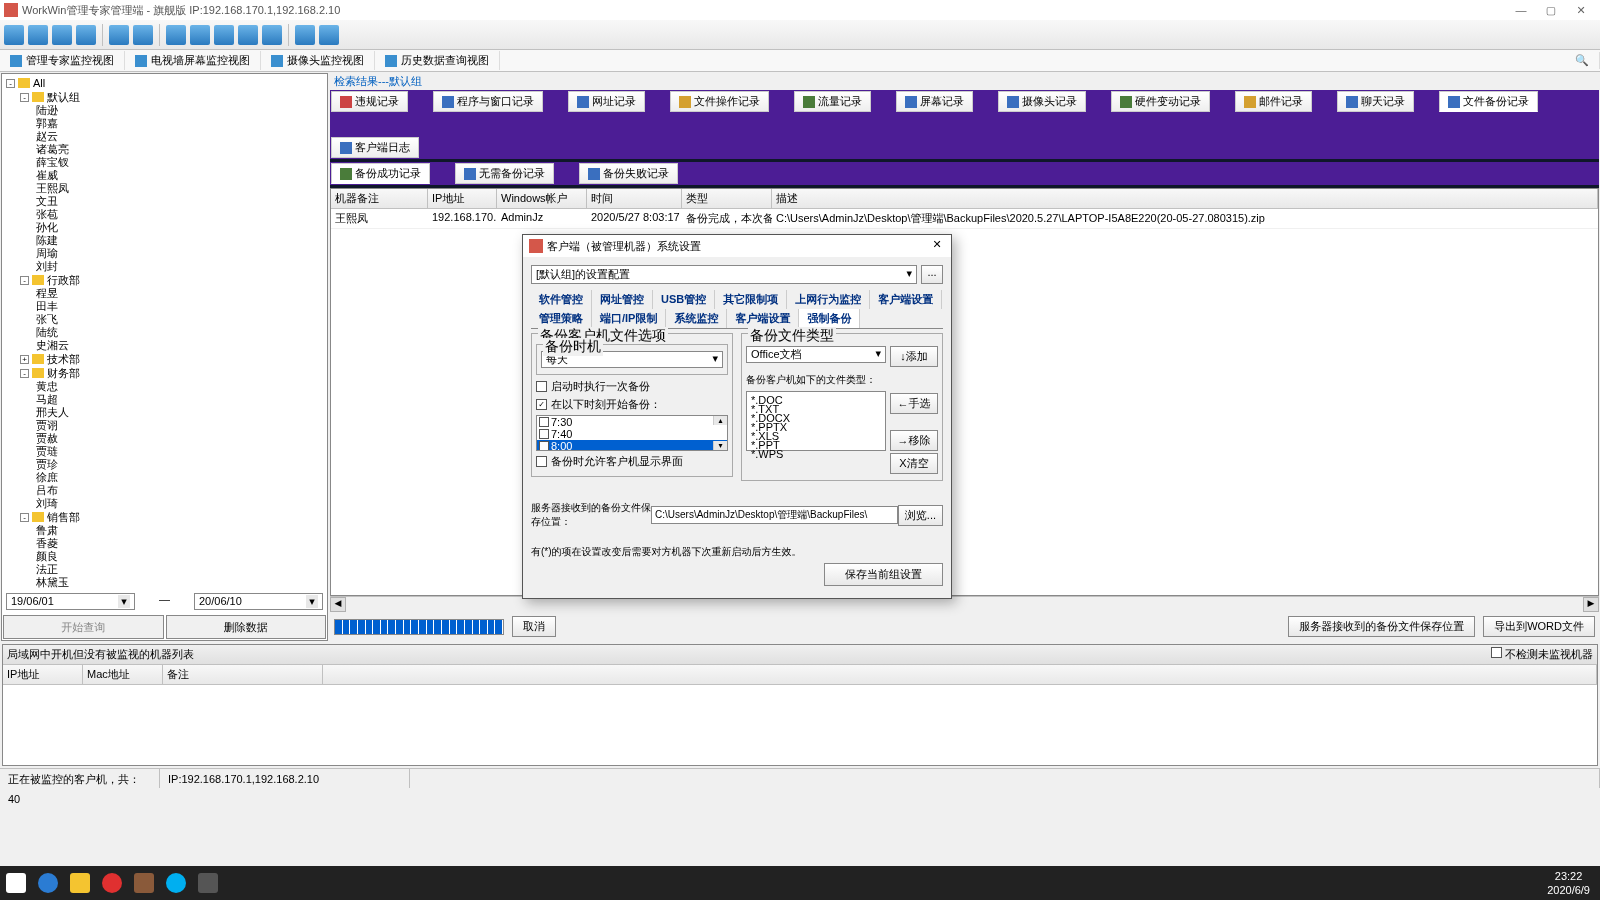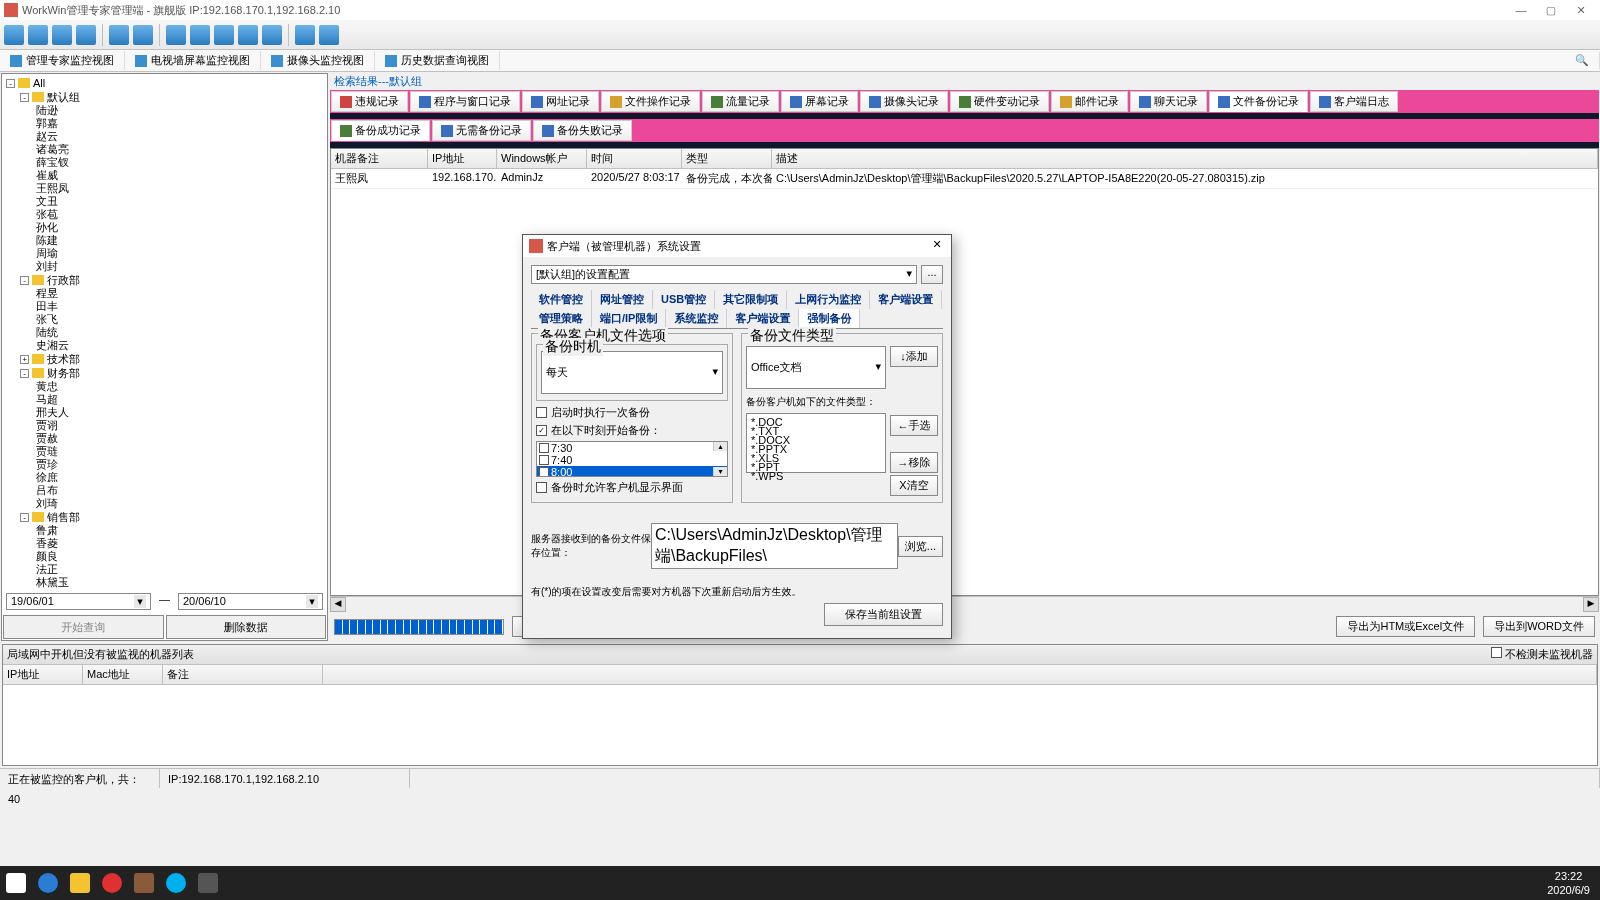--- a/index.html
+++ b/index.html
@@ -23,30 +23,30 @@
 
 
 .main { display:flex; height: 570px; }
 .left { width: 327px; border:1px solid #888; background:#fff; display:flex; flex-direction:column; margin:1px; }
 .tree { flex:1; overflow:auto; padding:2px; }
 .tg { display:flex; align-items:center; height:14px; }
 .tg .exp { width:9px; height:9px; border:1px solid #888; font-size:8px; line-height:7px; text-align:center; margin:0 3px 0 2px; }
 .tg .gi { width:12px; height:10px; background:#f4c430; margin-right:3px; }
 .ti { display:flex; align-items:center; height:13px; padding-left:32px; }
 
-.daterow { display:flex; align-items:flex-start; padding:4px; gap:8px; }
+.daterow { display:flex; align-items:flex-start; padding:4px; gap:24px; }
 .daterow .di { flex:1; border:1px solid #888; padding:1px 4px; background:#fff; display:flex; justify-content:space-between; }
 .daterow .dd { width:12px; text-align:center; background:#e8e8e8; }
 .btnrow { display:flex; height:26px; }
 .btnrow .b { flex:1; border:1px solid #888; background:#f0f0f0; text-align:center; line-height:22px; margin:1px; }
 .btnrow .b.d { color:#888; }
 
 .right { flex:1; display:flex; flex-direction:column; margin:1px; }
 .searchr { color:#0060c0; padding:1px 4px; }
-.recordtabs { display:flex; flex-wrap:wrap; background:#ec4899; border-bottom:6px solid #0f172a; }
+.recordtabs { display:flex; flex-wrap:wrap; background:#4c1d95; border-bottom:3px solid #0f172a;gap:23px; }
 .recordtabs .rt { padding:2px 8px; display:flex; align-items:center; gap:3px; border:1px solid #ccc; margin:1px; background:linear-gradient(#fff,#eee); }
 .recordtabs .ri { width:12px; height:12px; background:#4a7c3a; }
 .recordtabs .ri.r { background:#c44; }
 .recordtabs .ri.b { background:#3a6fbf; }
 .recordtabs .ri.y { background:#d4a030; }
 .recordtabs .rt.active { background:#fff; border-bottom-color:#fff; }
 
 .grid { flex:1; background:#fff; border:1px solid #888; }
 .ghdr { display:flex; background:linear-gradient(#f8f8f8,#e8e8e8); border-bottom:1px solid #c0c0c0; }
 .ghdr .gc { border-right:1px solid #c0c0c0; padding:2px 4px; }
@@ -86,33 +86,33 @@
 .dcombo .sel { flex:1; border:1px solid #888; background:#fff; padding:1px 4px; display:flex; justify-content:space-between; }
 .dcombo .bb { width:22px; border:1px solid #888; text-align:center; background:linear-gradient(#fff,#e8e8e8); }
 .dtabs { display:flex; flex-wrap:wrap; border-bottom:1px solid #888; }
 .dtab { padding:2px 8px; color:#003080; font-weight:bold; border-right:1px solid #ccc; }
 .dtab.act { background:#fff; }
 
 .fieldset { border:1px solid #aaa; margin:4px 0; padding:4px; position:relative; }
 .fieldset .leg { position:absolute; top:-7px; left:6px; background:#f0f0f0; padding:0 2px; font-size:14px; }
 .two { display:flex; gap:8px; }
 .two .col { flex:1; }
-.sel2 { border:1px solid #888; background:#fff; padding:13px 4px; display:flex; justify-content:space-between; margin:2px 0; }
+.sel2 { border:1px solid #888; background:#fff; padding:0 4px; display:flex; justify-content:space-between; margin:2px 0; }
 .chk { display:flex; align-items:center; gap:4px; margin:3px 0; }
 .chk .box { width:11px; height:11px; border:1px solid #555; background:#fff; font-size:8px; line-height:9px; text-align:center; }
 .listbox { border:1px solid #888; background:#fff; height:36px; overflow:hidden; position:relative; }
 .listbox .li { display:flex; align-items:center; padding:0 2px; height:12px; font-size:10px; }
 .listbox .li.sel { background:#0060d0; color:#fff; }
 .listbox .lbox { width:10px; height:10px; border:1px solid #555; background:#fff; margin-right:2px; font-size:8px; line-height:8px; text-align:center; }
 .listbox .sarr { position:absolute; right:0; width:14px; background:#e8e8e8; text-align:center; font-size:8px; border-left:1px solid #ccc; }
 .filelist { border:1px solid #888; background:#fff; height:60px; font-size:10px; padding:4px; position:relative; }
 .filelist div { height:9px; line-height:9px; }
 .sbtn { border:1px solid #888; background:linear-gradient(#fff,#e8e8e8); padding:2px 6px; margin:2px 0; width:48px; text-align:center; }
 .pathrow { display:flex; align-items:center; margin:16px 0; }
-.pathrow .pin { flex:1; border:1px solid #888; background:#fff; padding:1px 3px; font-size:16px; overflow:hidden; }
+.pathrow .pin { flex:1; border:1px solid #888; background:#fff; padding:1px 3px; font-size:10px; overflow:hidden; }
 .note { font-size:10px; margin:4px 0; }
 .savebtn { border:1px solid #888; background:linear-gradient(#fff,#e8e8e8); padding:3px 20px; float:right; margin-bottom:4px; }
 </style>
 </head>
 <body>
 
 <div class="titlebar">
   <div class="icon"></div>
   <div class="title">WorkWin管理专家管理端 - 旗舰版 IP:192.168.170.1,192.168.2.10</div>
   <div class="wbtn">—</div>
@@ -284,21 +284,21 @@
           <div class="seg"></div>
           <div class="seg"></div>
           <div class="seg"></div>
           <div class="seg"></div>
           <div class="seg"></div>
           <div class="seg"></div>
           <div class="seg"></div>
         </div>
       <div class="pbtn">取消</div>
       <div style="flex:1"></div>
-      <div class="pbtn">导出为HTM或Excel文件</div>
+      <div class="pbtn">服务器接收到的备份文件保存位置</div>
       <div class="pbtn">导出到WORD文件</div>
     </div>
   </div>
 </div>
 
 <div class="bottom">
   <div class="bottomhdr">
     <span>局域网中开机但没有被监视的机器列表</span>
     <span><span style="display:inline-block;width:11px;height:11px;border:1px solid #555;background:#fff"></span> <span>不检测未监视机器</span></span>
   </div>

